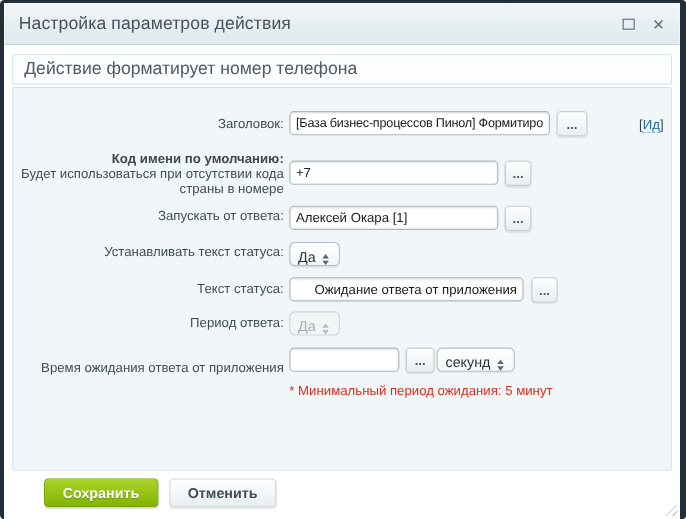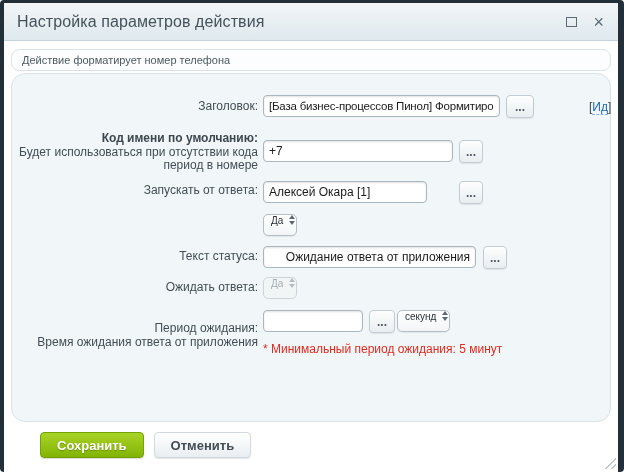--- a/index.html
+++ b/index.html
@@ -21,25 +21,25 @@
     border-bottom:1px solid #c6d4db;
     display:flex;align-items:center;padding:0 10px 0 13px;gap:16px;
   }
   .title{flex:1;font-size:16px;color:#45525c;letter-spacing:.1px;}
   .win-btns{display:flex;align-items:center;gap:16px;padding-right:4px;}
   .btn-max{width:9px;height:8px;border:1px solid #5a6a75;display:inline-block;cursor:pointer;}
   .btn-close{font-size:18px;line-height:14px;color:#5a6a75;cursor:pointer;}
   
   .content{flex:1;padding:8px 7px 0;display:flex;flex-direction:column;min-height:0;}
   .subtitle{
-    border:1px solid #d9e3e9;border-radius:8px;background:#fcfdfe;
-    color:#4d5962;font-size:11px;padding:4px 10px;flex:0 0 auto;
+    border:1px solid #d9e3e9;border-radius:2px;background:#fcfdfe;
+    color:#4d5962;font-size:16px;padding:4px 10px;flex:0 0 auto;
   }
   .panel{
-    border:1px solid #d9e3e9;border-radius:14px;background:#f1f6f8;
+    border:1px solid #d9e3e9;border-radius:2px;background:#f1f6f8;
     margin-top:2px;height:347px;position:relative;
     font-size:12px;color:#424d55;flex:0 0 auto;
   }
   .lbl{position:absolute;left:0;width:246px;text-align:right;line-height:13.5px;}
   .lbl b{font-weight:bold;color:#3d4750;}
   .ctl{position:absolute;}
   .tinput{
     box-sizing:border-box;height:22px;
     border:1px solid #a9b6be;border-radius:4px;background:#fff;
     box-shadow:inset 0 1px 2px rgba(0,0,0,.12);
@@ -49,29 +49,29 @@
   .tinput.tight{font-size:11.5px;letter-spacing:-.2px;}
   .browse{
     box-sizing:border-box;height:23px;
     border:1px solid #c2cdd3;border-radius:4px;
     background:linear-gradient(#fdfefe,#e8eef1);
     box-shadow:0 1px 1px rgba(0,0,0,.08);
     color:#4c585f;font-weight:bold;font-size:12px;line-height:14px;
     display:inline-flex;align-items:center;justify-content:center;
     cursor:pointer;padding:0;
   }
-  .idlink{font-size:12px;color:#3a444c;cursor:pointer;white-space:nowrap;margin-left:8px;}
+  .idlink{font-size:12px;color:#3a444c;cursor:pointer;white-space:nowrap;}
   .idlink .lnk{color:#1f66ad;border-bottom:1px dashed #8db3d8;}
   .sel{
     box-sizing:border-box;height:22px;
     border:1px solid #b3bfc6;border-radius:5px;
     background:linear-gradient(#ffffff,#f3f6f7);
     box-shadow:0 1px 1px rgba(0,0,0,.06);
-    display:inline-flex;align-items:flex-start;gap:6px;
-    padding:0 1px 0 7px;font-size:10px;color:#2a3237;cursor:pointer;
+    display:inline-flex;align-items:flex-end;gap:6px;
+    padding:0 9px 0 7px;font-size:13px;color:#2a3237;cursor:pointer;
   }
   .arrows{display:flex;flex-direction:column;gap:2px;}
   .tri-up{width:0;height:0;border-left:3px solid transparent;border-right:3px solid transparent;border-bottom:4px solid #5c6871;}
   .tri-down{width:0;height:0;border-left:3px solid transparent;border-right:3px solid transparent;border-top:4px solid #5c6871;}
   .sel.disabled{border-color:#ccd5da;background:#f2f5f6;color:#a4aeb4;cursor:default;box-shadow:none;}
   .sel.disabled .tri-up{border-bottom-color:#b4bdc2;}
   .sel.disabled .tri-down{border-top-color:#b4bdc2;}
   .rednote{position:absolute;font-size:12px;color:#de2b1f;white-space:nowrap;}
   
   .footer{flex:1;display:flex;align-items:center;padding:2px 0 6px 29px;gap:10px;position:relative;}
@@ -118,52 +118,52 @@
 
       <div class="panel">
 
         <div class="lbl" style="top:26px">Заголовок:</div>
         <input class="tinput tight" style="position: absolute; top: 21px; left: 251px; width: 237px;" value="[База бизнес-процессов Пинол] Формитирование">
         <button class="browse" style="position:absolute;top:21px;left:494px;width:28px">...</button>
         <span class="idlink ctl" style="top:26px;left:569px"><span>[</span><span class="lnk">Ид</span><span>]</span></span>
 
         <div class="lbl" style="top:58px">
           <b>Код имени по умолчанию:</b>
-          <div>Будет использоваться при отсутствии кода период в номере</div>
+          <div>Будет использоваться при отсутствии кода страны в номере</div>
         </div>
         <input class="tinput" style="position: absolute; top: 66px; left: 251px; width: 190px;" value="+7">
         <button class="browse" style="position:absolute;top:66px;left:447px;width:24px">...</button>
 
         <div class="lbl" style="top:110px">Запускать от ответа:</div>
-        <input class="tinput" style="position: absolute; top: 107px; left: 251px; width: 164px;" value="Алексей Окара [1]">
+        <input class="tinput" style="position: absolute; top: 107px; left: 251px; width: 190px;" value="Алексей Окара [1]">
         <button class="browse" style="position:absolute;top:107px;left:447px;width:24px">...</button>
 
+        <div class="lbl" style="top:143px">Устанавливать текст статуса:</div>
         <span class="sel ctl" style="top:140px;left:251px">
           <span>Да</span>
           <span class="arrows">
               <span class="tri-up"></span>
               <span class="tri-down"></span>
             </span>
         </span>
 
         <div class="lbl" style="top:176px">Текст статуса:</div>
         <input class="tinput" style="position: absolute; top: 172px; left: 251px; width: 213px; text-align: right;" value="Ожидание ответа от приложения">
         <button class="browse" style="position:absolute;top:172px;left:471px;width:24px">...</button>
 
-        <div class="lbl" style="top:207px">Ожидать ответа:</div>
+        <div class="lbl" style="top:207px">Период ответа:</div>
         <span class="sel disabled ctl" style="top:203px;left:251px">
           <span>Да</span>
           <span class="arrows">
               <span class="tri-up"></span>
               <span class="tri-down"></span>
             </span>
         </span>
 
         <div class="lbl" style="top:248px">
-          <div>Период ожидания:</div>
           <div>Время ожидания ответа от приложения</div>
         </div>
         <input class="tinput" style="position: absolute; top: 236px; left: 251px; width: 100px;" value="">
         <button class="browse" style="position:absolute;top:236px;left:357px;width:26px">...</button>
         <span class="sel ctl" style="top:236px;left:385px">
           <span>секунд</span>
           <span class="arrows">
               <span class="tri-up"></span>
               <span class="tri-down"></span>
             </span>

